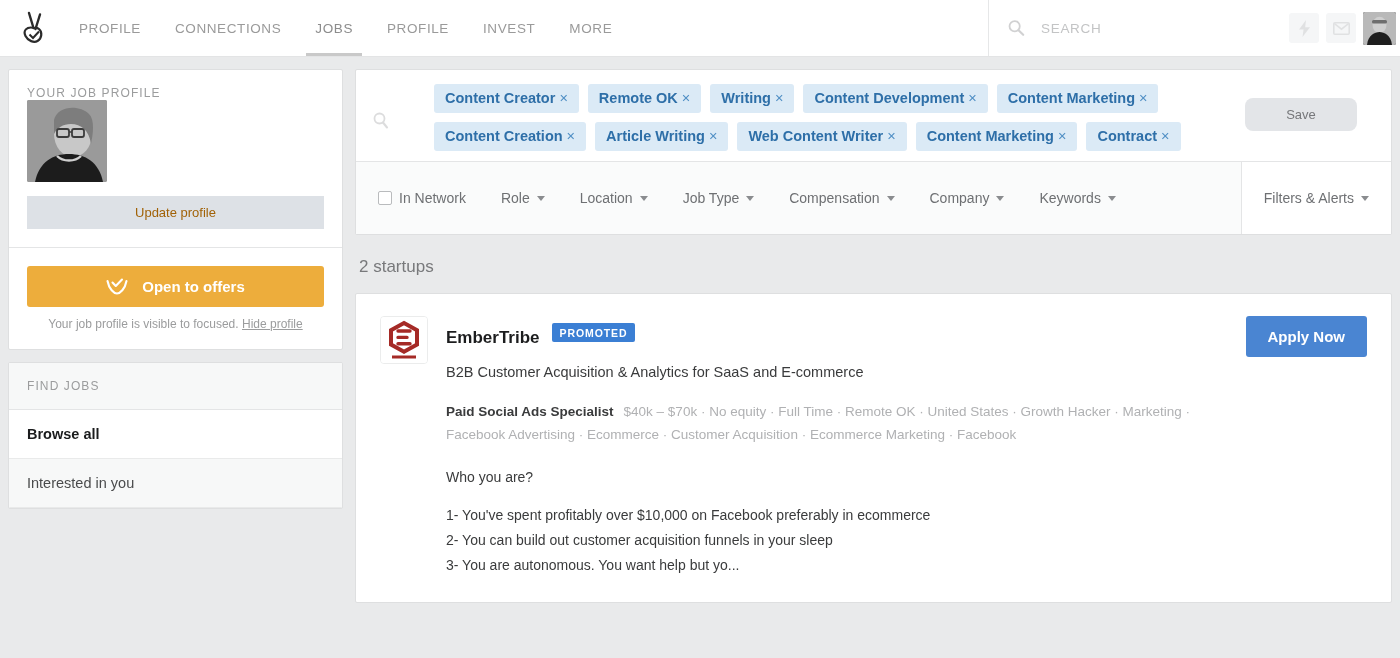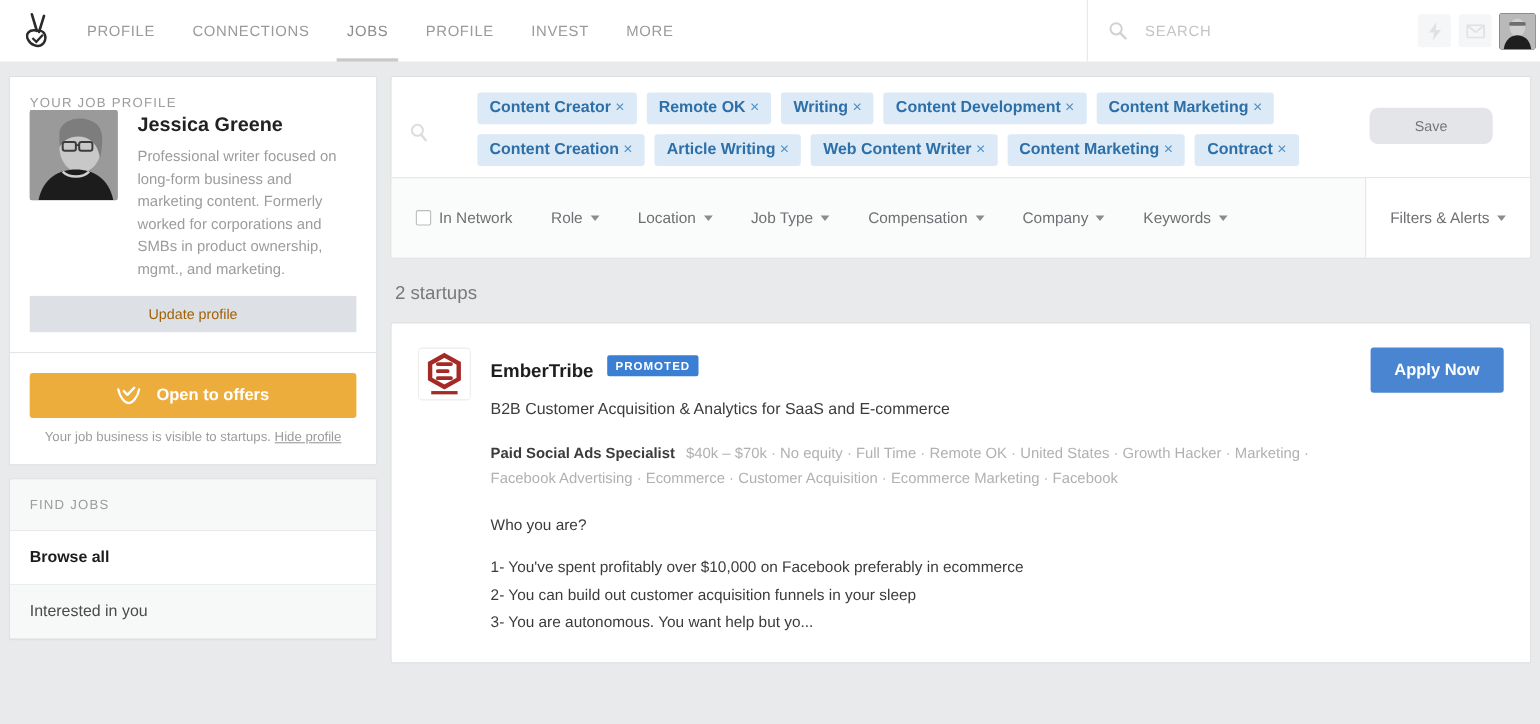--- a/index.html
+++ b/index.html
@@ -392,39 +392,35 @@
               <rect width="80" height="82" fill="#9a9a9a"></rect>
               <ellipse cx="46" cy="34" rx="19" ry="23" fill="#c8c8c8"></ellipse>
               <path d="M27 20 C30 6 52 4 62 14 C68 20 66 34 64 44 C62 30 54 24 44 24 C36 24 30 28 27 34 Z" fill="#7d7d7d"></path>
               <rect x="30" y="29" width="12" height="8" rx="2" fill="none" stroke="#3c3c3c" stroke-width="1.8"></rect>
               <rect x="45" y="29" width="12" height="8" rx="2" fill="none" stroke="#3c3c3c" stroke-width="1.8"></rect>
               <line x1="42" y1="32" x2="45" y2="32" stroke="#3c3c3c" stroke-width="1.6"></line>
               <path d="M8 82 C12 62 26 54 42 54 C58 54 72 62 76 82 Z" fill="#1c1c1c"></path>
               <path d="M30 56 C36 62 48 62 54 56" fill="none" stroke="#cfcfcf" stroke-width="2.4"></path>
             </svg>
           </div>
-          <div>
-            <div class="profile-name">Jessica Greene</div>
-            <div class="profile-bio">Professional writer focused on long-form business and marketing content. Formerly worked for corporations and SMBs in product ownership, mgmt., and marketing.</div>
-          </div>
         </div>
       </div>
       <div class="update-wrap">
         <button class="btn-update">Update profile</button>
       </div>
       <div class="offers-sect">
         <button class="btn-offers">
           <svg width="22" height="17" viewBox="0 0 22 17">
             <path d="M1.5 3 C3 11 8 15.5 11 15.5 C14 15.5 19 11 20.5 3" fill="none" stroke="#fff" stroke-width="2.1" stroke-linecap="round"></path>
             <path d="M6.5 4.5 L9.8 8 L16 1.5" fill="none" stroke="#fff" stroke-width="2.1" stroke-linecap="round" stroke-linejoin="round"></path>
           </svg>
           <span>Open to offers</span>
         </button>
         <div class="offers-note">
-          <span>Your job business is visible to startups.</span>
+          <span>Your job profile is visible to focused.</span>
           <a>Hide profile</a>
         </div>
       </div>
     </div>
 
     <div class="card findjobs">
       <div class="findjobs-head">FIND JOBS</div>
       <div class="findjobs-item active">
         <span>Browse all</span>
       </div>

